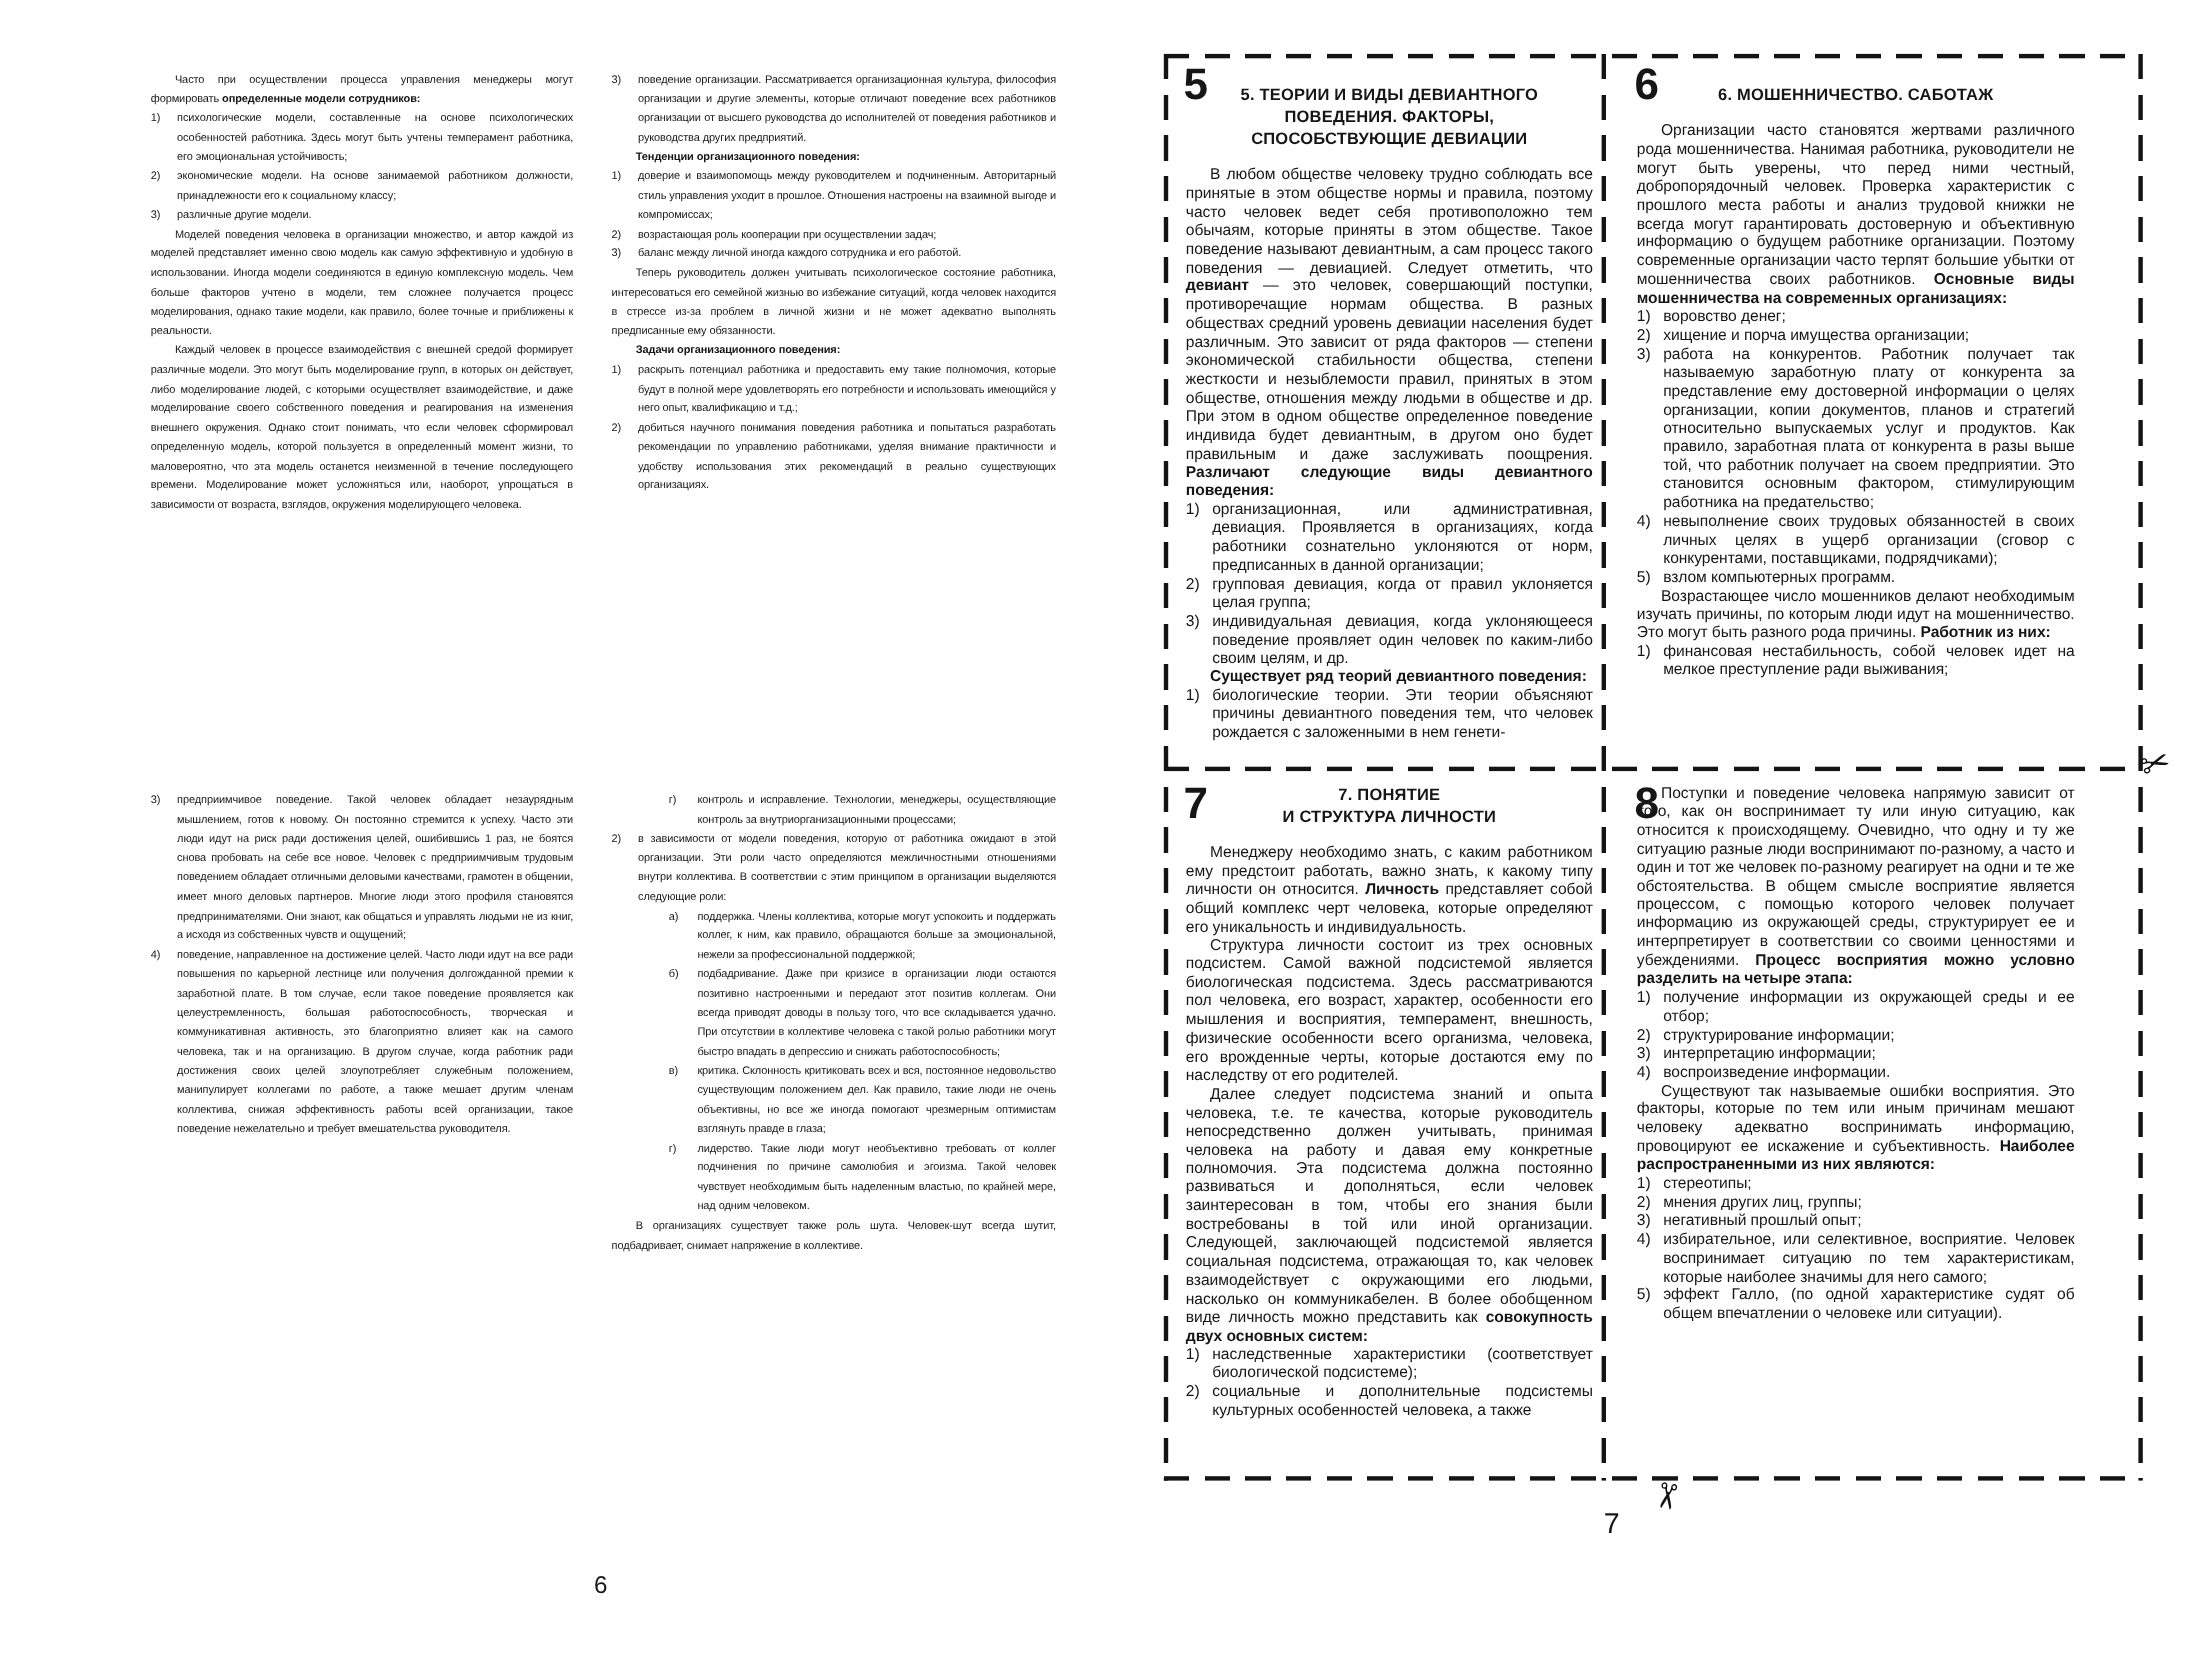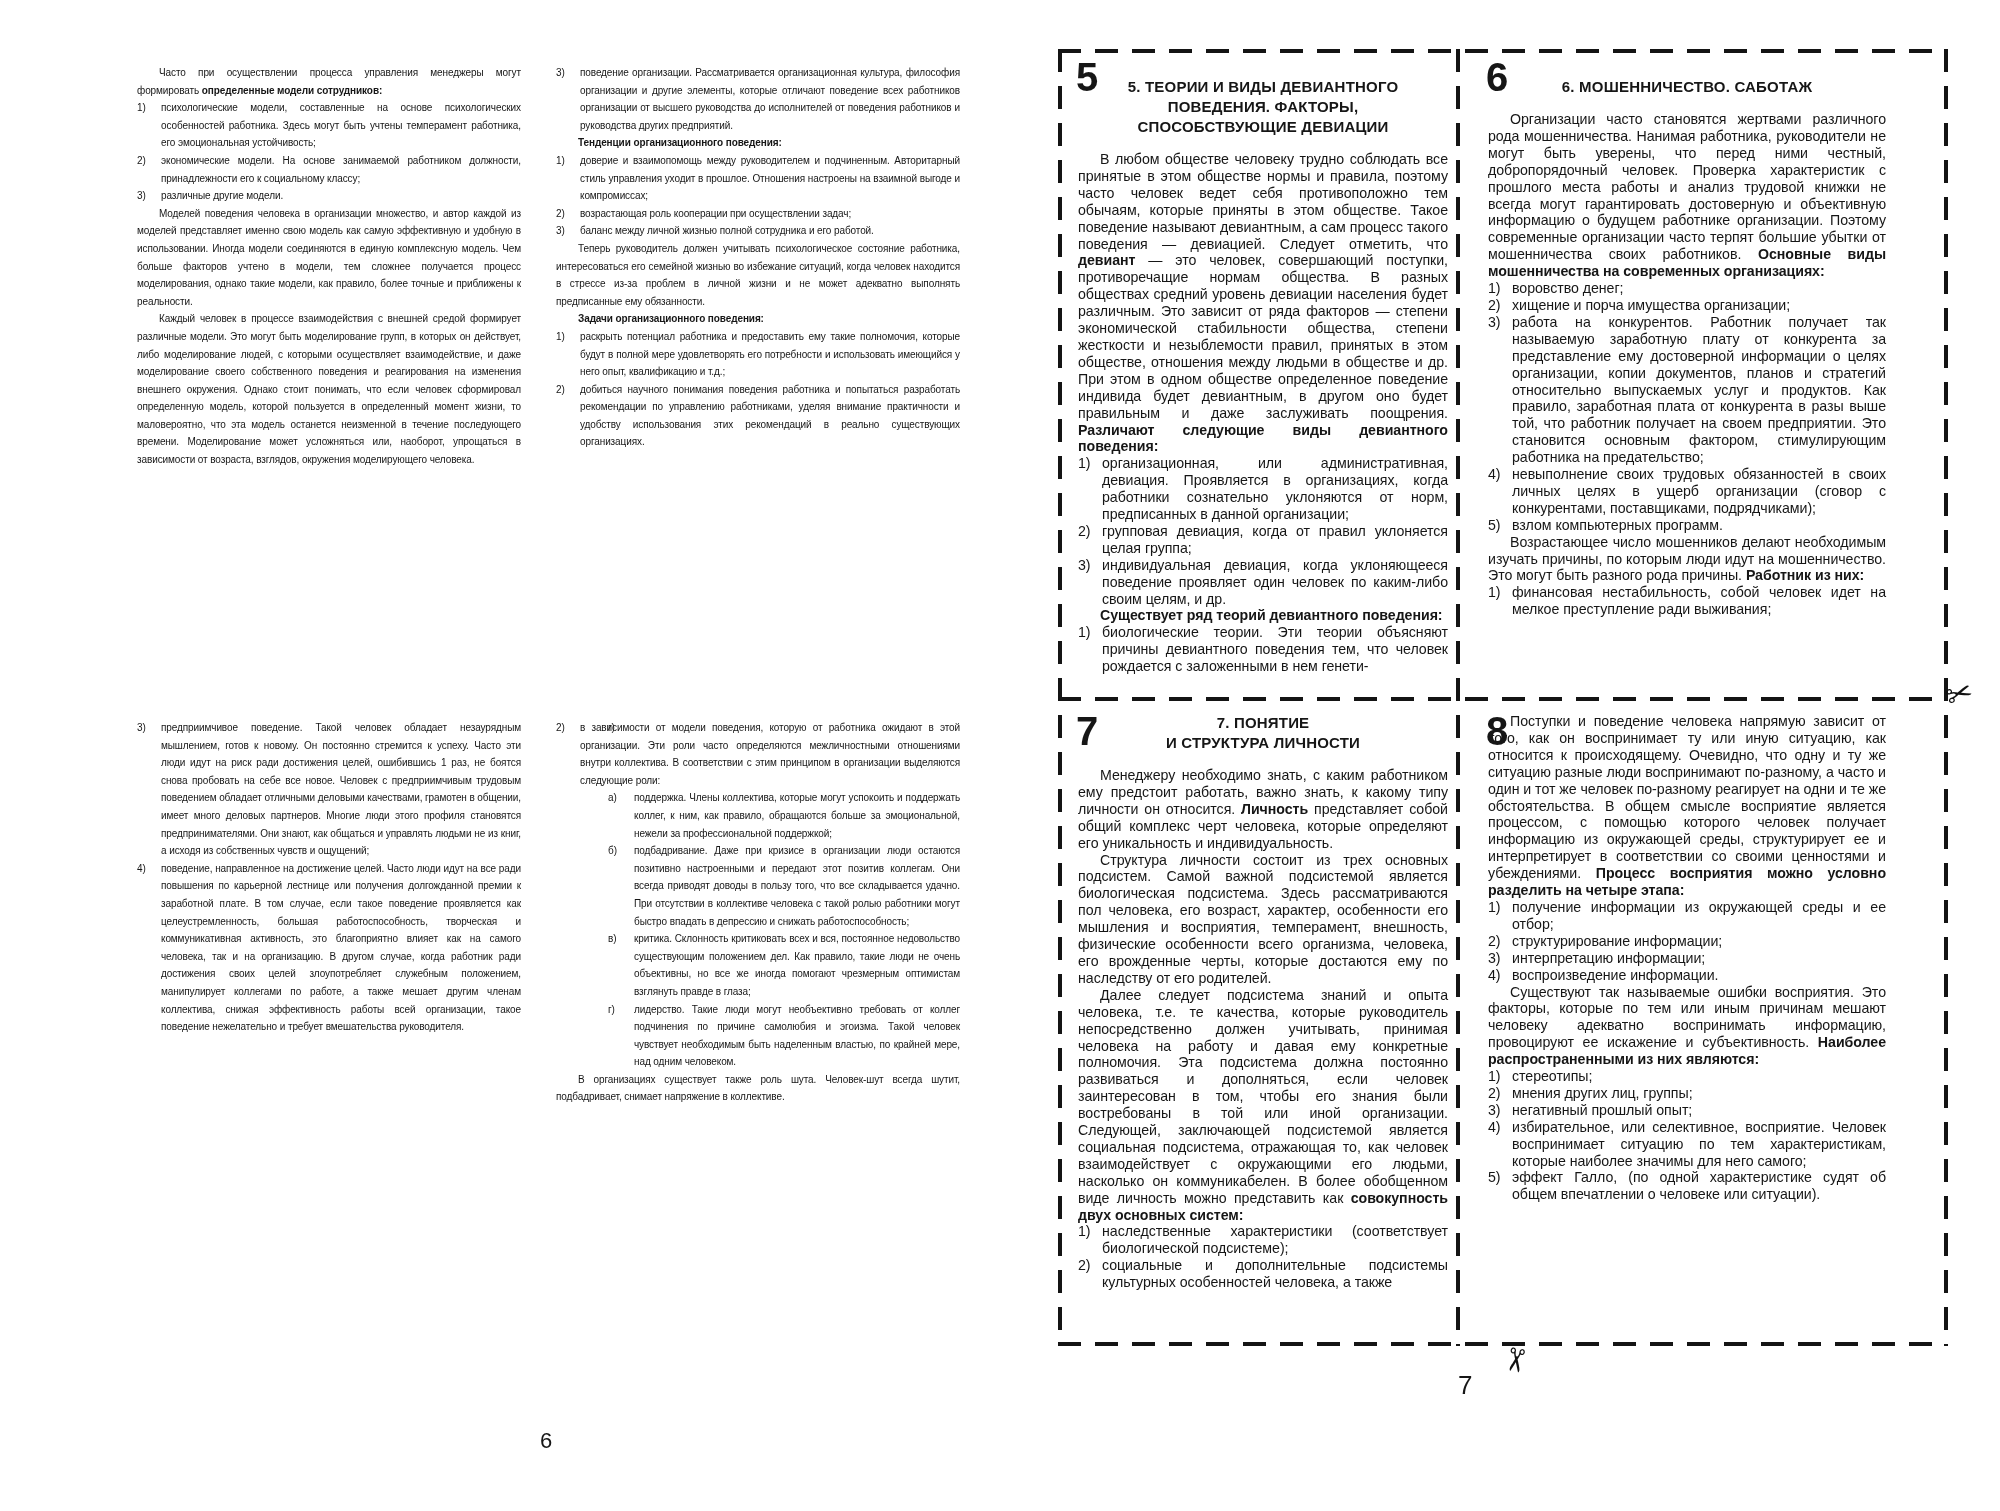--- a/index.html
+++ b/index.html
@@ -106,21 +106,21 @@
       <div class="blk b-li">
     <span class="marker">1)</span>
     <div class="txt"><span>доверие и взаимопомощь между руководителем и подчиненным. Авторитарный стиль управления уходит в прошлое. Отношения настроены на взаимной выгоде и компромиссах;</span></div>
   </div>
       <div class="blk b-li">
     <span class="marker">2)</span>
     <div class="txt"><span>возрастающая роль кооперации при осуществлении задач;</span></div>
   </div>
       <div class="blk b-li">
     <span class="marker">3)</span>
-    <div class="txt"><span>баланс между личной жизнью полной сотрудника и его работой.</span></div>
+    <div class="txt"><span>баланс между личной иногда каждого сотрудника и его работой.</span></div>
   </div>
       <div class="blk b-p">
 
     <div class="txt"><span>Теперь руководитель должен учитывать психологическое состояние работника, интересоваться его семейной жизнью во избежание ситуаций, когда человек находится в стрессе из-за проблем в личной жизни и не может адекватно выполнять предписанные ему обязанности.</span></div>
   </div>
       <div class="blk b-p">
 
     <div class="txt"><b>Задачи организационного поведения:</b></div>
   </div>
       <div class="blk b-li">
@@ -138,20 +138,21 @@
     <div class="txt"><span>предприимчивое поведение. Такой человек обладает незаурядным мышлением, готов к новому. Он постоянно стремится к успеху. Часто эти люди идут на риск ради достижения целей, ошибившись 1 раз, не боятся снова пробовать на себе все новое. Человек с предприимчивым трудовым поведением обладает отличными деловыми качествами, грамотен в общении, имеет много деловых партнеров. Многие люди этого профиля становятся предпринимателями. Они знают, как общаться и управлять людьми не из книг, а исходя из собственных чувств и ощущений;</span></div>
   </div>
       <div class="blk b-li">
     <span class="marker">4)</span>
     <div class="txt"><span>поведение, направленное на достижение целей. Часто люди идут на все ради повышения по карьерной лестнице или получения долгожданной премии к заработной плате. В том случае, если такое поведение проявляется как целеустремленность, большая работоспособность, творческая и коммуникативная активность, это благоприятно влияет как на самого человека, так и на организацию. В другом случае, когда работник ради достижения своих целей злоупотребляет служебным положением, манипулирует коллегами по работе, а также мешает другим членам коллектива, снижая эффективность работы всей организации, такое поведение нежелательно и требует вмешательства руководителя.</span></div>
   </div>
     </div>
   <div class="col" id="c2b">
       <div class="blk b-li2">
     <span class="marker">г)</span>
+    <div class="txt"><span>контроль и исправление. Технологии, менеджеры, осуществляющие контроль за внутриорганизационными процессами;</span></div>
   </div>
       <div class="blk b-li">
     <span class="marker">2)</span>
     <div class="txt"><span>в зависимости от модели поведения, которую от работника ожидают в этой организации. Эти роли часто определяются межличностными отношениями внутри коллектива. В соответствии с этим принципом в организации выделяются следующие роли:</span></div>
   </div>
       <div class="blk b-li2">
     <span class="marker">а)</span>
     <div class="txt"><span>поддержка. Члены коллектива, которые могут успокоить и поддержать коллег, к ним, как правило, обращаются больше за эмоциональной, нежели за профессиональной поддержкой;</span></div>
   </div>
       <div class="blk b-li2">

